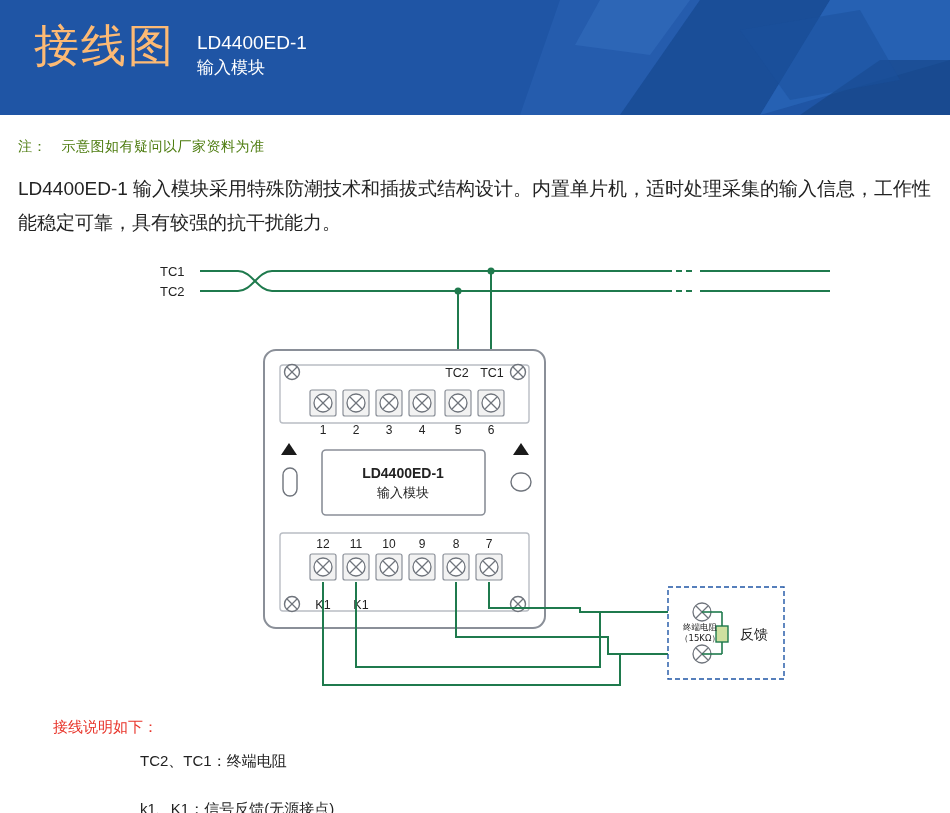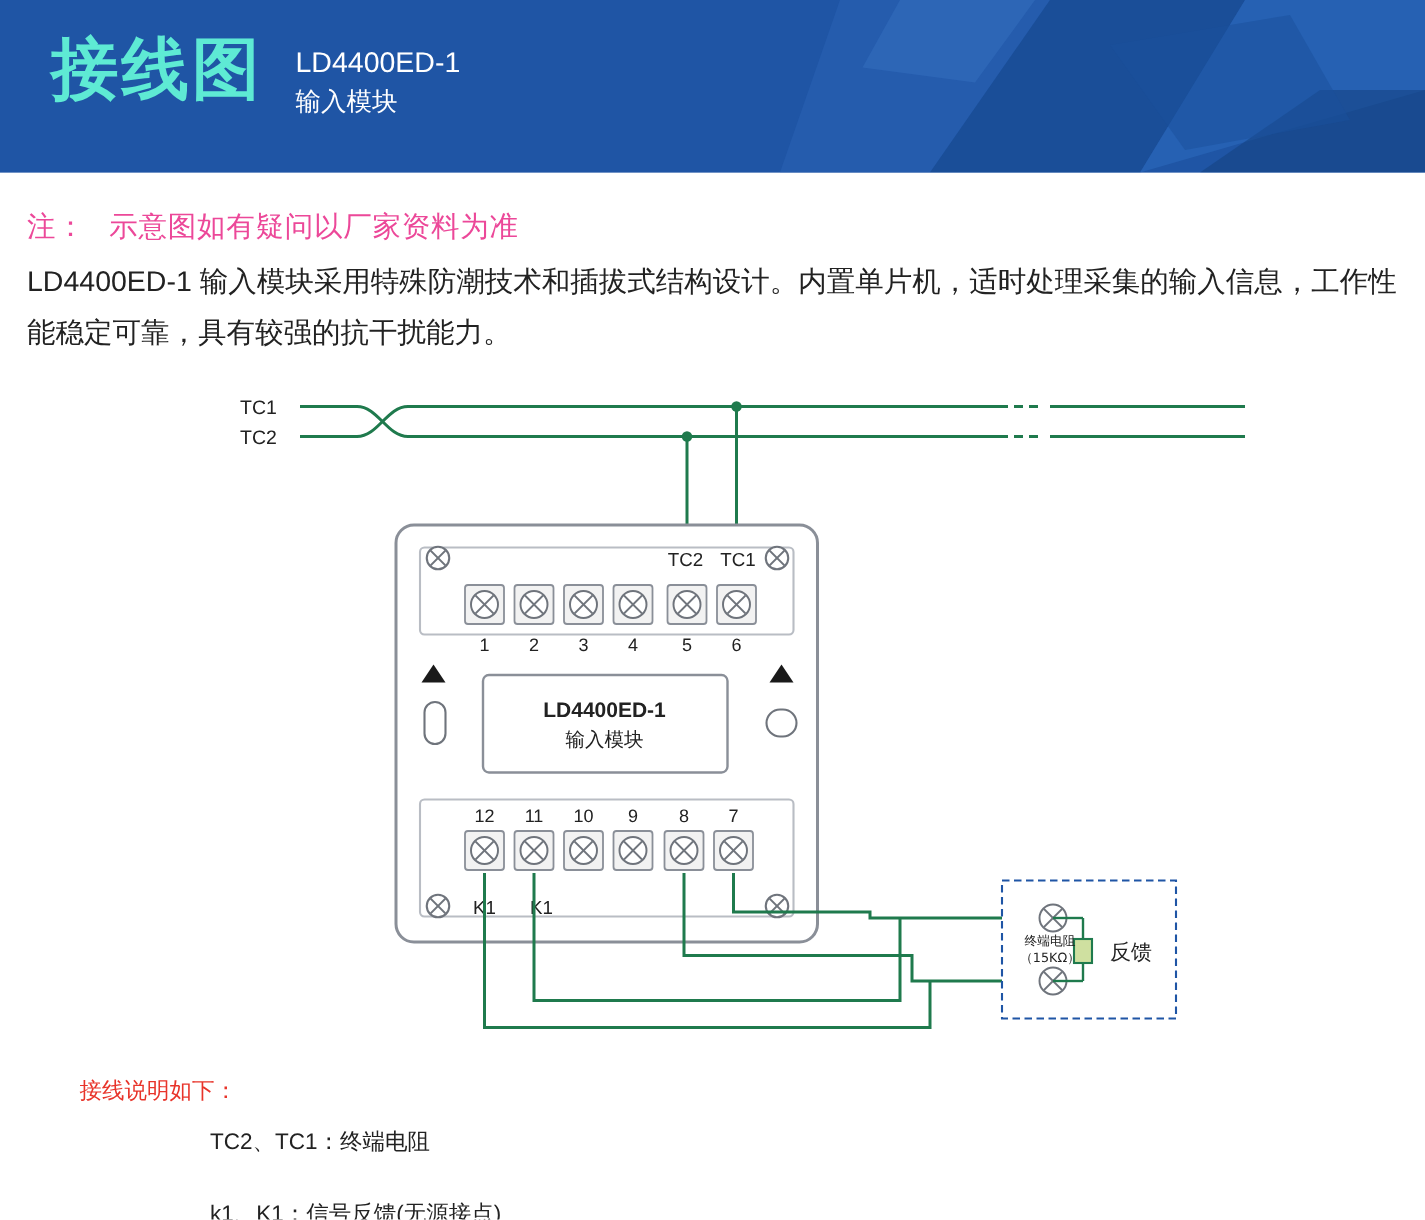--- a/index.html
+++ b/index.html
@@ -27,42 +27,42 @@
   .banner-title-wrap {
     position: absolute;
     left: 34px;
     top: 18px;
     display: flex;
     align-items: flex-start;
   }
   .banner-title {
     font-family: "DejaVu Sans", sans-serif;
     font-size: 45px;
-    font-weight: bold;
-    color: #5eead4;
+    font-weight: normal;
+    color: #fdba74;
     letter-spacing: 2px;
     line-height: 56px;
     text-align: center;
   }
   .banner-sub {
     margin-left: 22px;
     margin-top: 12px;
     color: #ffffff;
     line-height: 25px;
   }
   .banner-sub .l1 { font-size: 19px; }
   .banner-sub .l2 { font-size: 17px; }
 
   
   .note-line {
     position: absolute;
     left: 18px;
     top: 138px;
-    font-size: 19px;
-    color: #ec4899;
+    font-size: 14px;
+    color: #4d7c0f;
     letter-spacing: 0.5px;
   }
   .note-line .note-label { margin-right: 10px; }
   .desc {
     position: absolute;
     left: 18px;
     top: 172px;
     width: 922px;
     font-size: 19px;
     line-height: 34px;

